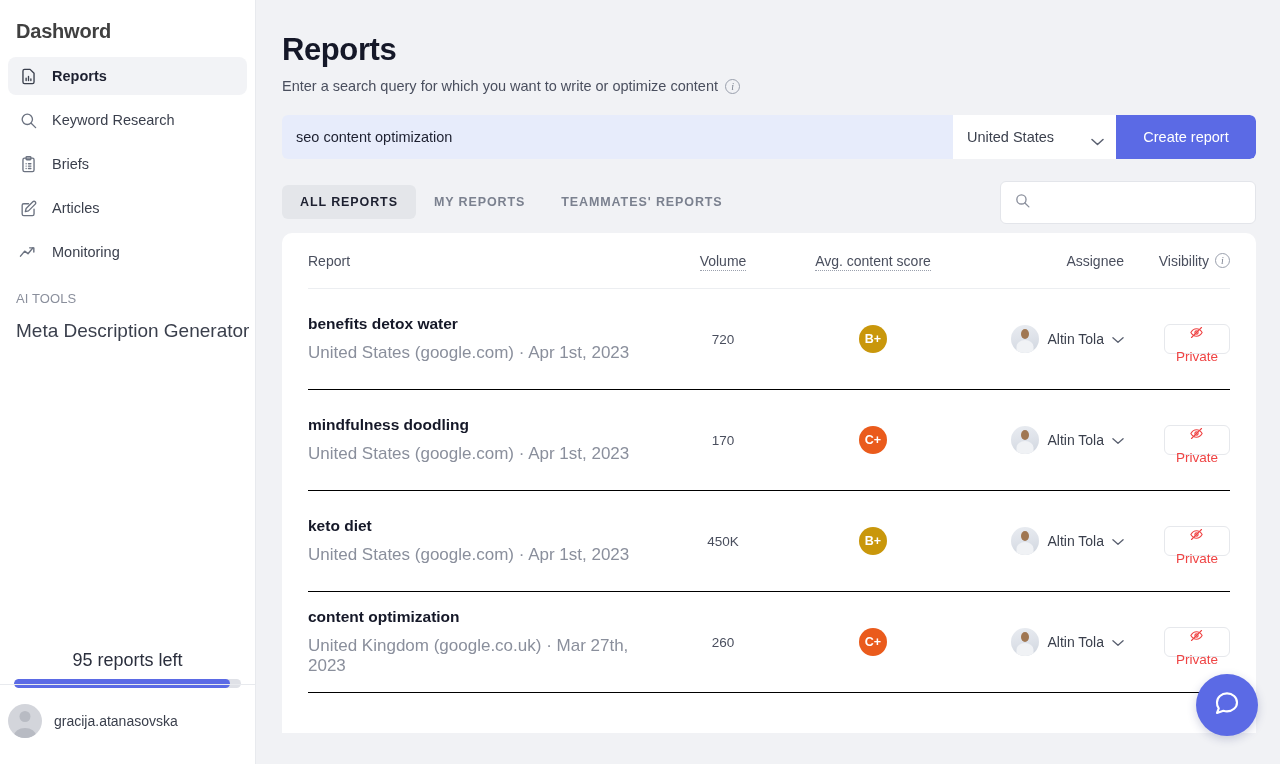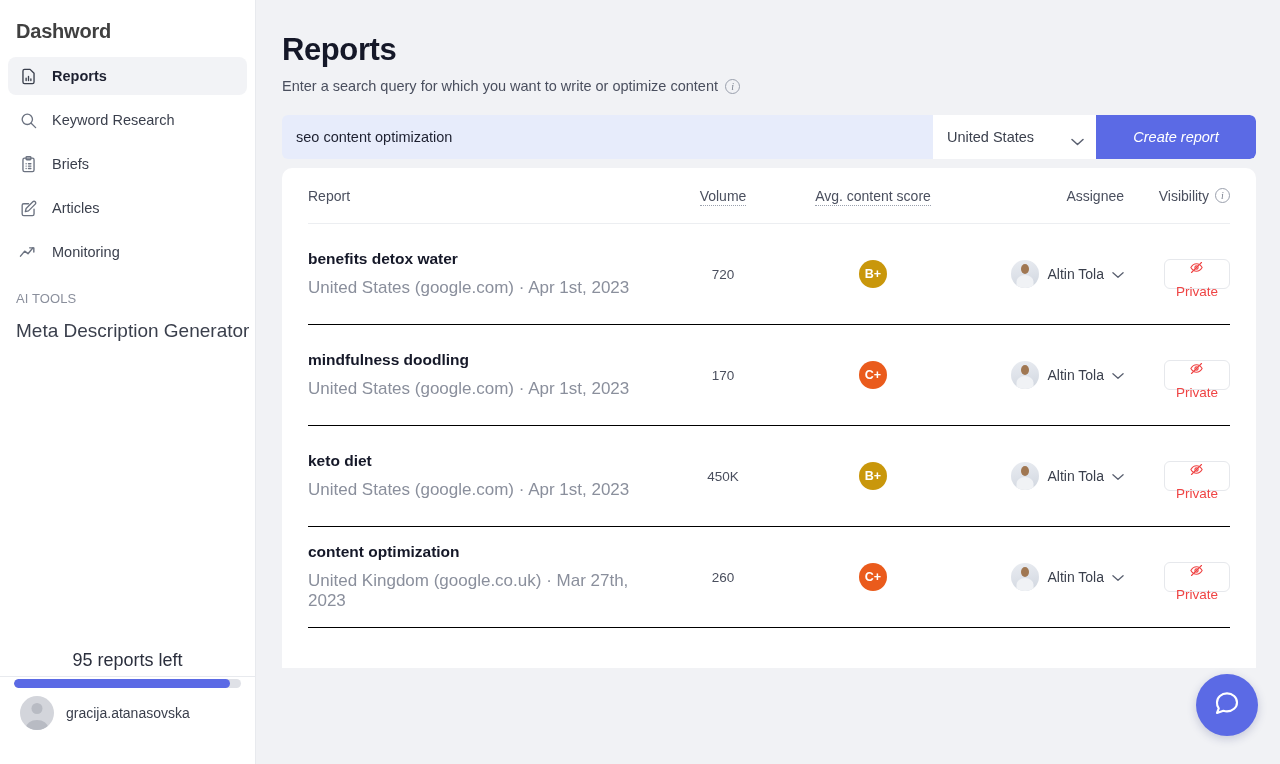--- a/index.html
+++ b/index.html
@@ -41,23 +41,23 @@
     font-size: 19px; color: #3a3f4c; padding: 4px 0 4px 16px; cursor: pointer;
   }
   .quota {
     position: absolute; left: 0; right: 0; bottom: 76px;
     padding: 0 14px;
   }
   .quota-label { text-align: center; font-size: 18px; color: #2b2f3d; margin-bottom: 8px; }
   .quota-track { height: 9px; border-radius: 5px; background: #dfe1e7; overflow: hidden; }
   .quota-fill { height: 100%; background: #5b6ae5; border-radius: 5px; }
   .user-row {
-    position: absolute; left: 0; right: 0; bottom: 16px; height: 72px;
+    position: absolute; left: 0; right: 0; bottom: 8px; height: 72px;
     border-top: 1px solid #e8eaee;
-    display: flex; align-items: center; gap: 12px; padding: 0 20px;
+    display: flex; align-items: center; gap: 12px; padding: 0 8px;
     cursor: pointer;
   }
   .avatar-gray {
     width: 34px; height: 34px; border-radius: 50%; background: #d3d5db;
     position: relative; overflow: hidden; flex: 0 0 34px;
   }
   .avatar-gray::before {
     content: ""; position: absolute; top: 7px; left: 50%; transform: translateX(-50%);
     width: 11px; height: 11px; border-radius: 50%; background: #b8bbc3;
   }
@@ -93,24 +93,23 @@
     padding: 0 14px; font-size: 14.5px; color: #1d2030;
     font-family: "Liberation Sans", sans-serif;
   }
   .country-select {
     width: 163px; background: #ffffff; display: flex; align-items: center;
     justify-content: space-between; padding: 0 12px 0 14px;
     font-size: 14.5px; color: #3a3f4c; cursor: pointer;
   }
   .chev { width: 13px; height: 8px; flex: 0 0 13px; }
   .create-btn {
-    width: 160px; background: #5b6ae5; color: #fff; border: none;
+    width: 140px; background: #5b6ae5; color: #fff; border: none;
     font-size: 14.5px; cursor: pointer; border-radius: 0 6px 6px 0;
     font-family: "Liberation Sans", sans-serif;
-    font-style: italic;
   }
 
   .tabs-row {
     margin-top: 21px; display: flex; align-items: center; height: 44px;
   }
   .tab {
     font-size: 12.5px; letter-spacing: 0.9px; font-weight: bold;
     color: #7b818f; padding: 10px 18px; border-radius: 6px; cursor: pointer;
   }
   .tab.active { background: #e4e6ea; color: #1d2030; }
@@ -276,20 +275,34 @@
         <span>United States</span>
         <span class="chev">
           <svg width="13" height="8" viewBox="0 0 13 8" fill="none" stroke="#5a6070" stroke-width="1.5" stroke-linecap="round" stroke-linejoin="round">
               <path d="M1 1.5 6.5 6.5 12 1.5"></path>
             </svg>
         </span>
       </div>
       <button class="create-btn">Create report</button>
     </div>
 
+    <div class="tabs-row">
+      <div class="tab active">ALL REPORTS</div>
+      <div class="tab">MY REPORTS</div>
+      <div class="tab">TEAMMATES' REPORTS</div>
+      <div class="tab-search">
+        <span>
+          <svg width="17" height="17" viewBox="0 0 24 24" fill="none" stroke="#8a8f9c" stroke-width="1.9" stroke-linecap="round">
+            <circle cx="10.5" cy="10.5" r="6.5"></circle>
+              <path d="M15.4 15.4 21 21"></path>
+          </svg>
+        </span>
+        <input value="" style="">
+      </div>
+    </div>
 
     <section class="card">
       <div class="thead">
         <div class="c-report">Report</div>
         <div class="c-volume"><span class="dotted">Volume</span></div>
         <div class="c-score"><span class="dotted">Avg. content score</span></div>
         <div class="c-spacer"></div>
         <div class="c-assignee">Assignee</div>
         <div class="c-visibility">
           <span>Visibility</span>

